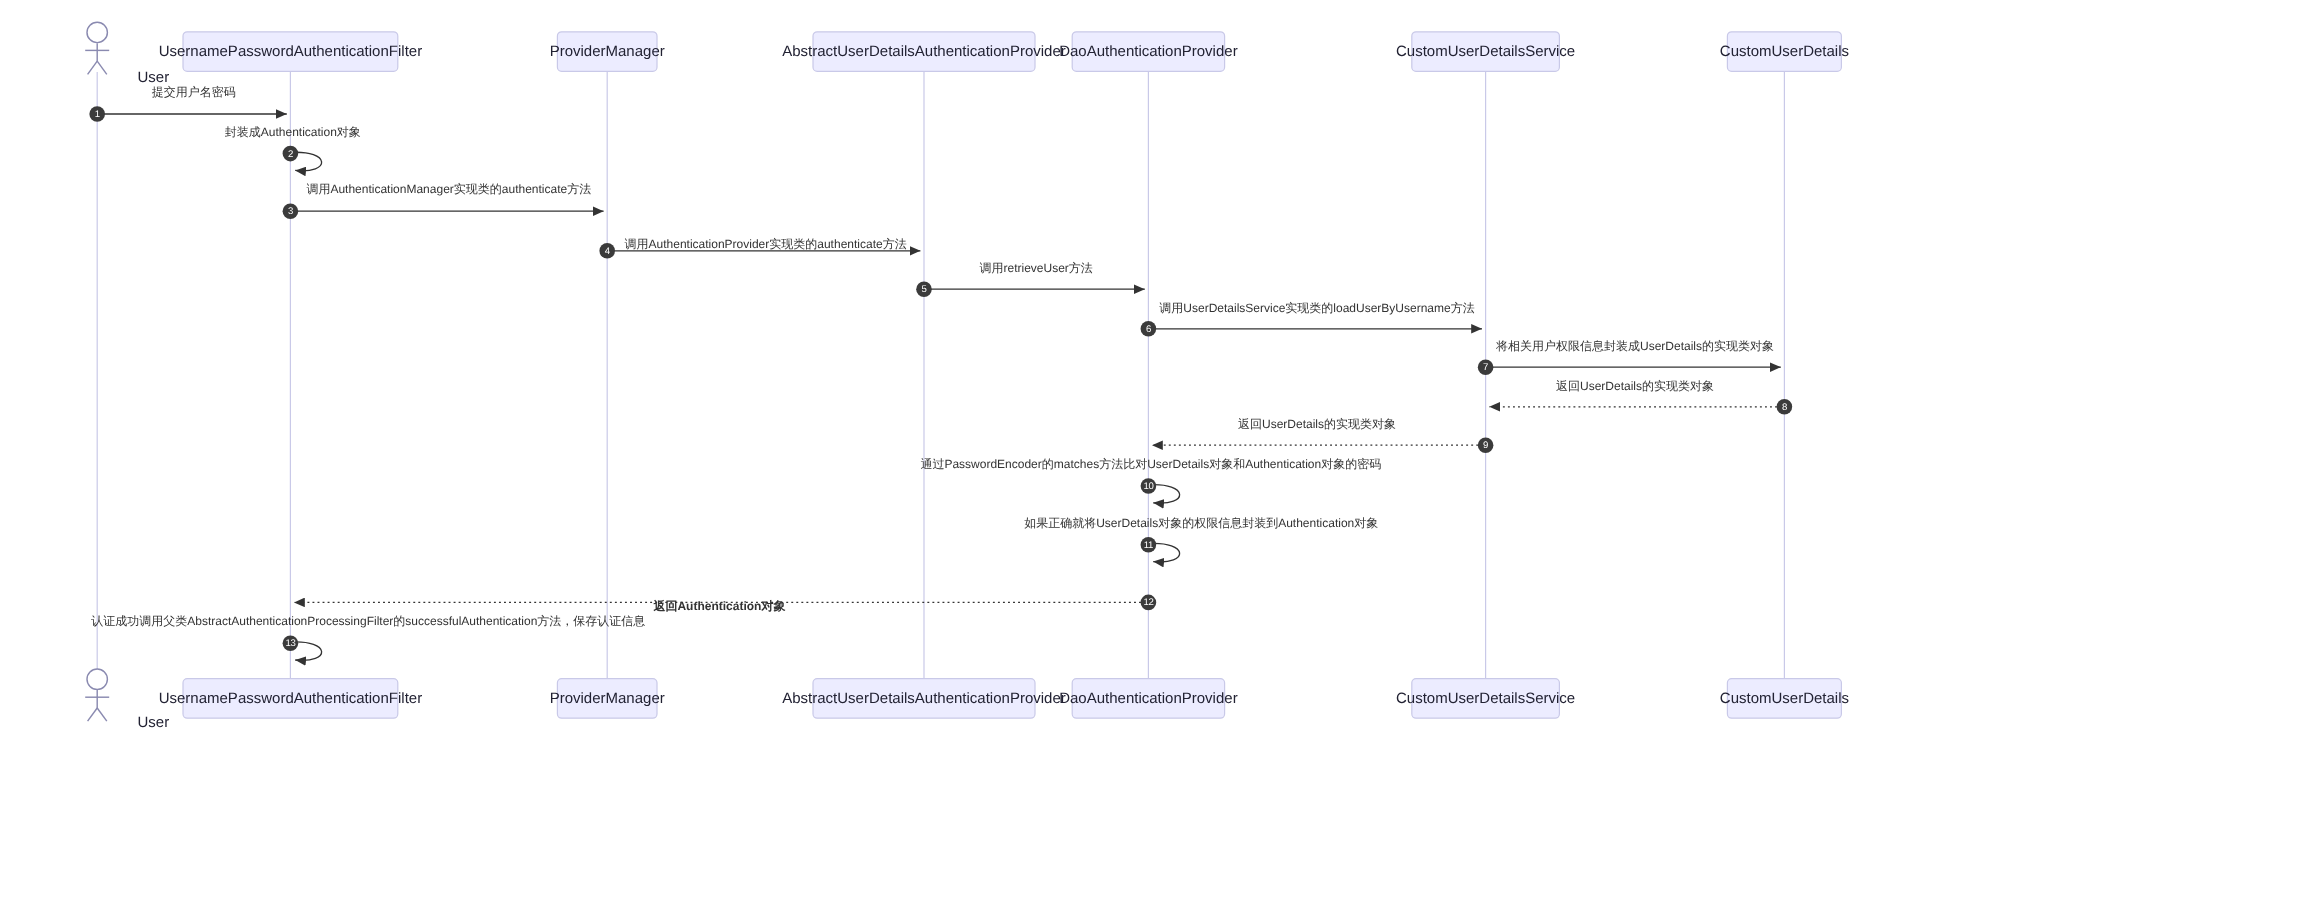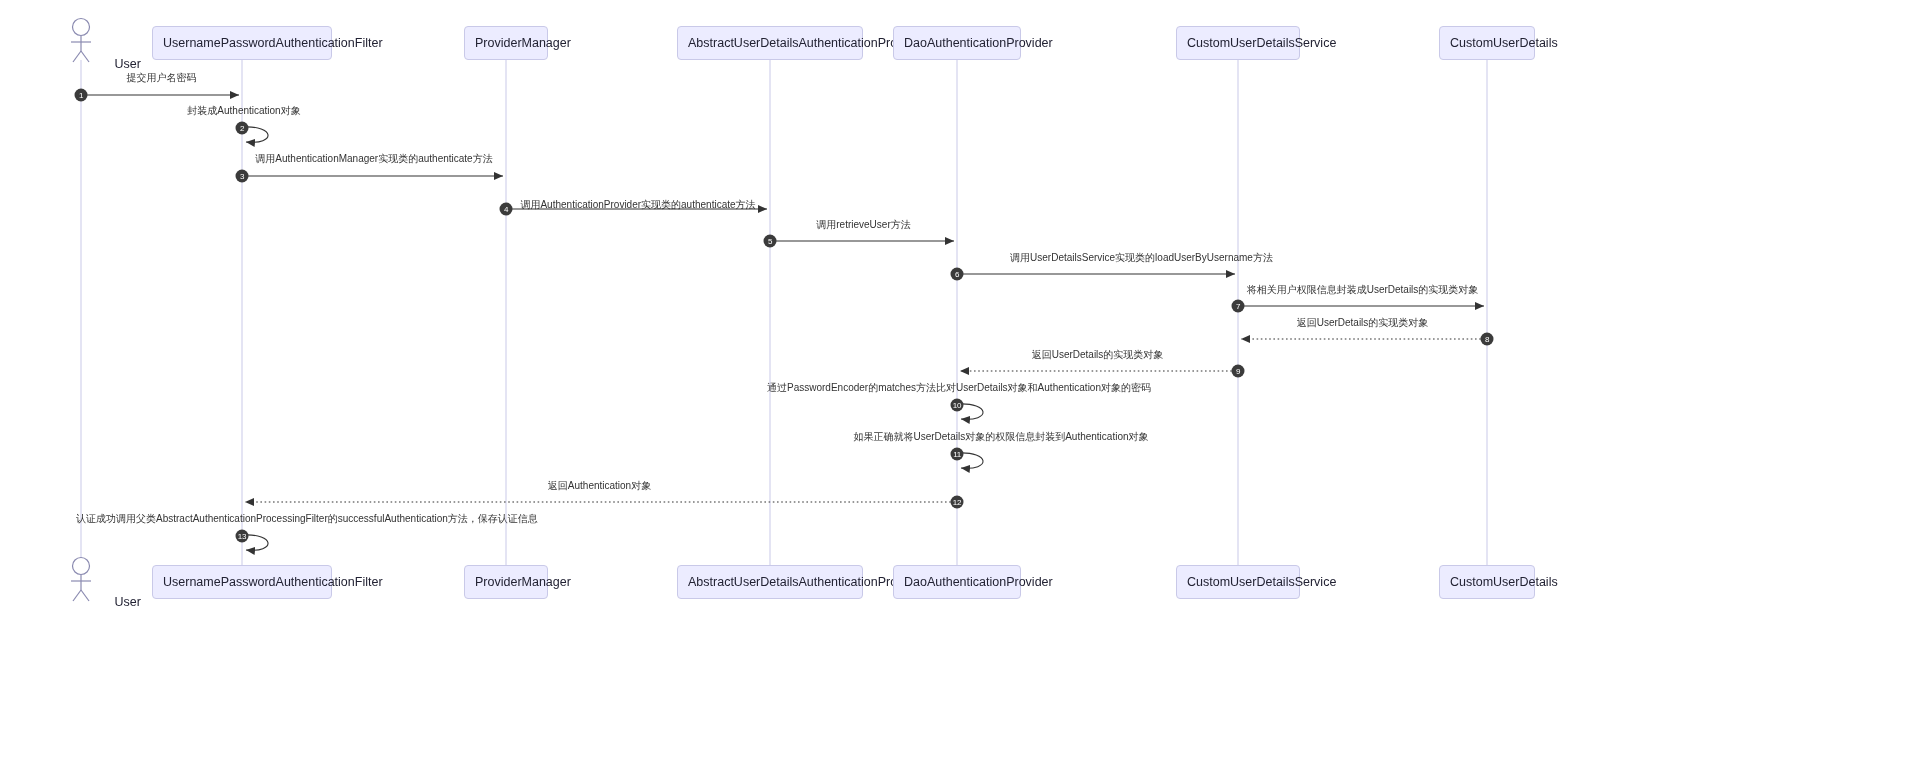--- a/index.html
+++ b/index.html
@@ -29,20 +29,21 @@
   
   .participant-box {
     position: absolute;
     box-sizing: border-box;
     background: #ECECFF;
     border: 1px solid #C9C9E8;
     border-radius: 4px;
     height: 34px;
     display: flex;
     align-items: center;
+    justify-content: center;
     color: #222233;
     font-size: 12.5px;
     white-space: nowrap;
     padding: 0 10px;
   }
   .actor-label {
     position: absolute;
     font-size: 12.5px;
     color: #222233;
     text-align: right;
@@ -170,27 +171,27 @@
       <div class="participant-box" style="left: 1439px; top: 565px; width: 96px;">
         <span>CustomUserDetails</span>
       </div>
     </div>
   <div id="labels">
       <div class="msg-label center" style="left: 161.5px; top: 71px;">提交用户名密码</div>
       <div class="msg-label center" style="left: 244px; top: 104px; text-align: right;">封装成Authentication对象</div>
       <div class="msg-label center" style="left: 374px; top: 152px;">调用AuthenticationManager实现类的authenticate方法</div>
       <div class="msg-label center" style="left: 638px; top: 186px; margin-top: 12px;">调用AuthenticationProvider实现类的authenticate方法</div>
       <div class="msg-label center" style="left: 863.5px; top: 218px;">调用retrieveUser方法</div>
-      <div class="msg-label center" style="left: 1097.5px; top: 251px; margin-left: 44px;">调用UserDetailsService实现类的loadUserByUsername方法</div>
+      <div class="msg-label center" style="left: 1097.5px; top: 251px;">调用UserDetailsService实现类的loadUserByUsername方法</div>
       <div class="msg-label center" style="left: 1362.5px; top: 283px;">将相关用户权限信息封装成UserDetails的实现类对象</div>
       <div class="msg-label center" style="left: 1362.5px; top: 316px;">返回UserDetails的实现类对象</div>
       <div class="msg-label center" style="left: 1097.5px; top: 348px;">返回UserDetails的实现类对象</div>
       <div class="msg-label center" style="left: 959px; top: 381px;">通过PasswordEncoder的matches方法比对UserDetails对象和Authentication对象的密码</div>
       <div class="msg-label center" style="left: 1001px; top: 430px;">如果正确就将UserDetails对象的权限信息封装到Authentication对象</div>
-      <div class="msg-label center" style="left: 599.5px; top: 479px;">返回Authentication对象</div>
+      <div class="msg-label center" style="left: 599.5px; top: 499px; font-weight: bold;">返回Authentication对象</div>
       <div class="msg-label center" style="left: 32px; top: 512px; transform: none; margin-left: 44px;">认证成功调用父类AbstractAuthenticationProcessingFilter的successfulAuthentication方法，保存认证信息</div>
     </div>
   <div id="seqnums">
       <div class="seq-num" style="left: 81px; top: 95px;">1</div>
       <div class="seq-num" style="left: 242px; top: 128px;">2</div>
       <div class="seq-num" style="left: 242px; top: 176px;">3</div>
       <div class="seq-num" style="left: 506px; top: 209px;">4</div>
       <div class="seq-num" style="left: 770px; top: 241px;">5</div>
       <div class="seq-num" style="left: 957px; top: 274px;">6</div>
       <div class="seq-num" style="left: 1238px; top: 306px;">7</div>

